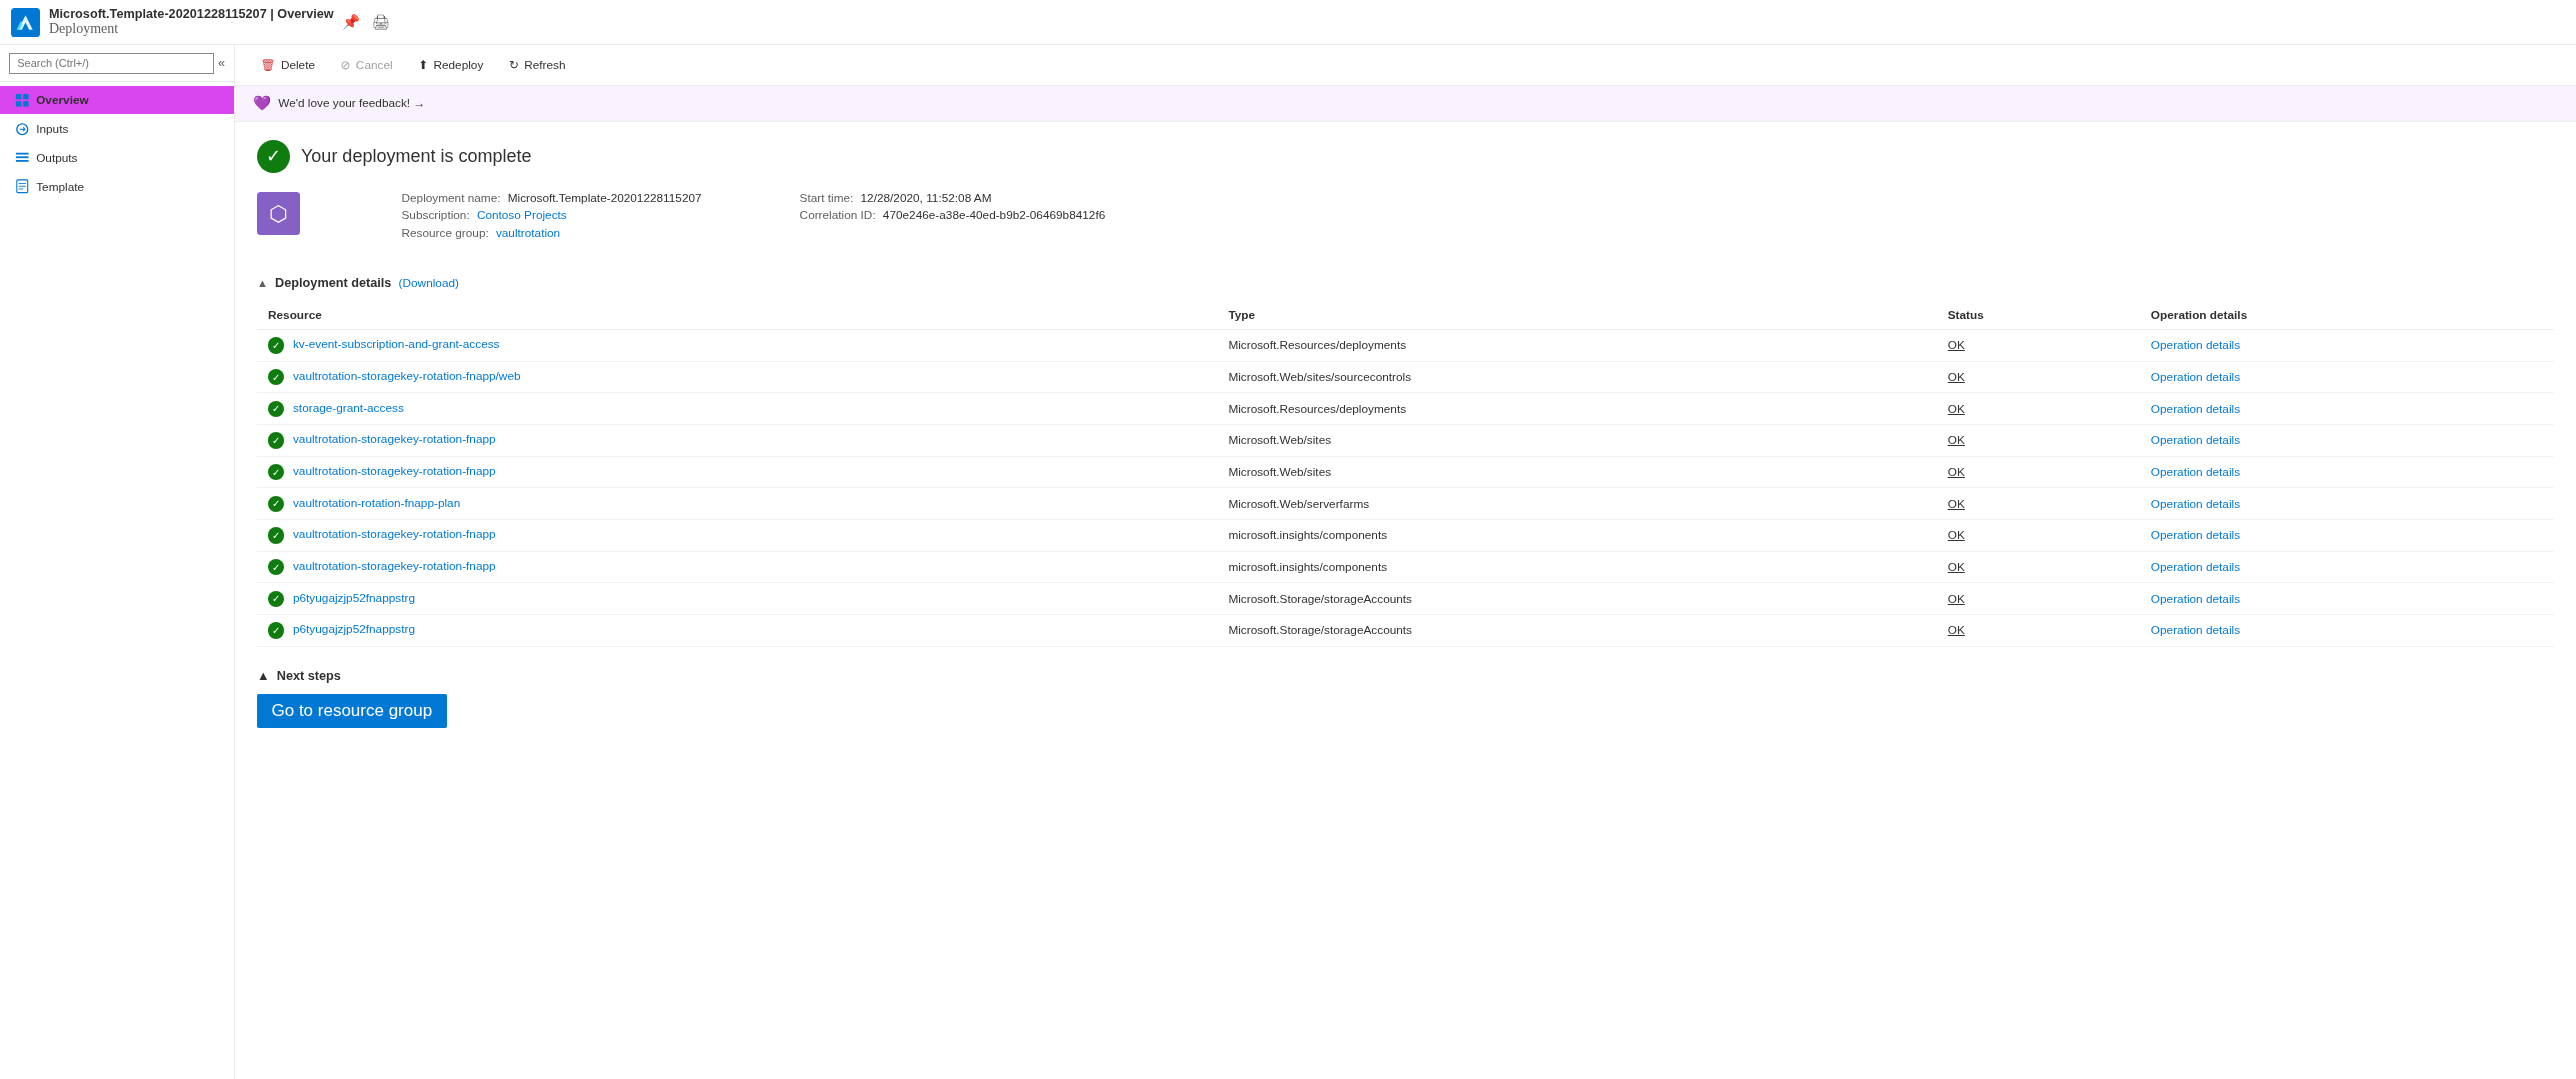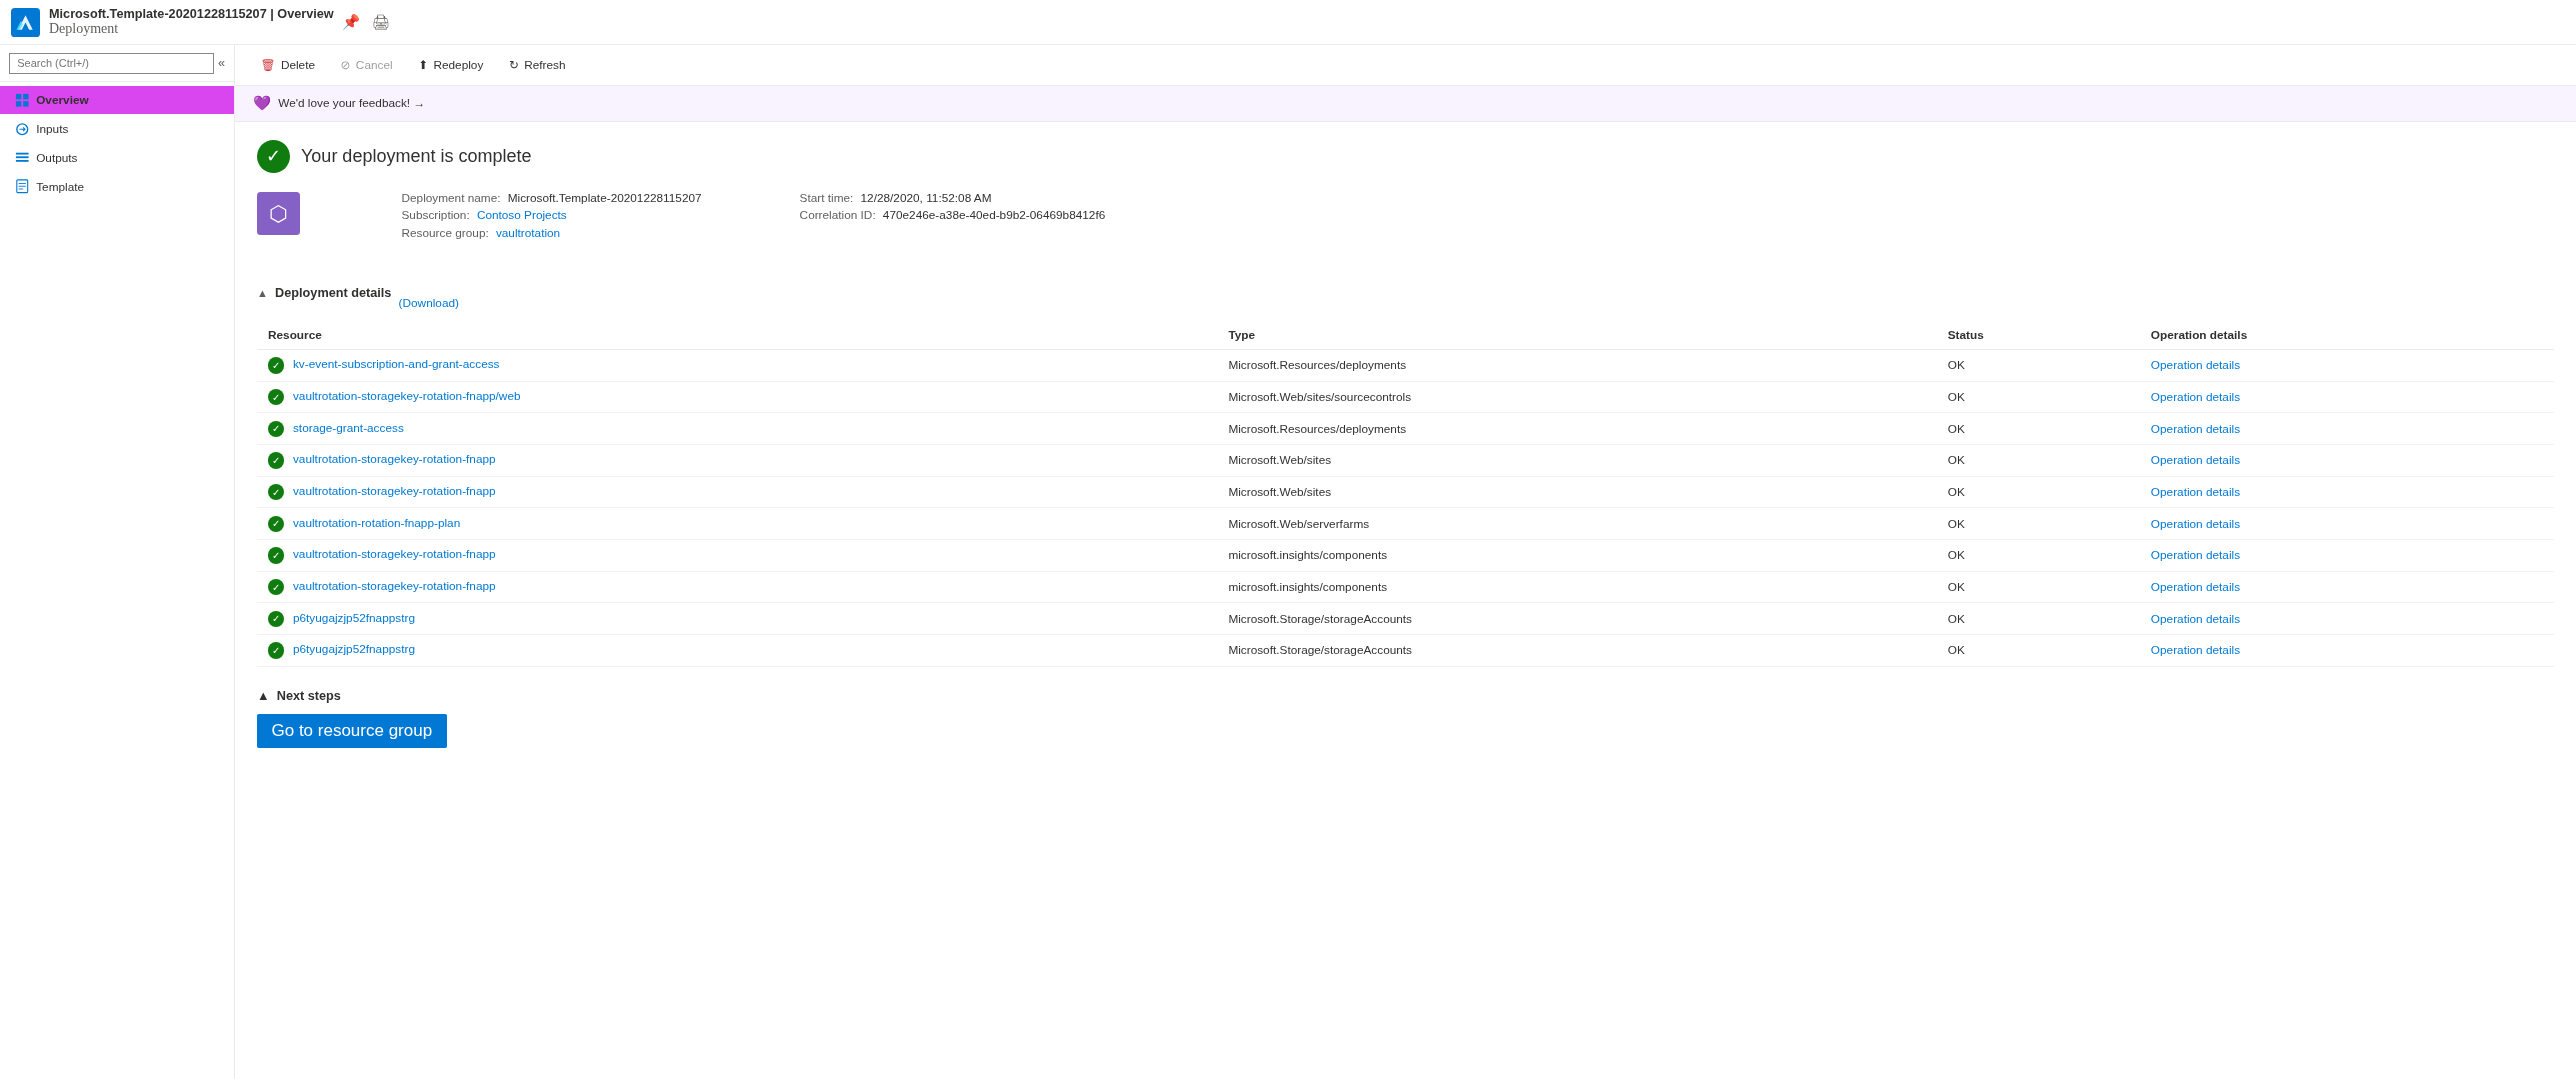--- a/index.html
+++ b/index.html
@@ -48,29 +48,29 @@
     .deployment-info { display: flex; gap: 54px; margin-bottom: 18px; margin-left: 43px; }
     .info-col { display: flex; flex-direction: column; gap: 3.6px; margin-left: 44px; }
     .info-row { display: flex; gap: 7.2px; font-size: 11.8px; }
     .info-label { color: #605e5c; white-space: nowrap; }
     .info-value { color: #323130; }
     .info-value.link { color: #0078d4; cursor: pointer; text-decoration: none; }
 
     
     .section-header { display: flex; align-items: center; gap: 7.2px; margin-bottom: 11px; font-size: 12.7px; font-weight: 600; cursor: pointer; }
     .section-header .chevron { color: #605e5c; font-size: 11px; }
-    .download-link { color: #0078d4; font-size: 11.8px; font-weight: 400; text-decoration: none; cursor: pointer; margin-top: 20px; }
+    .download-link { color: #0078d4; font-size: 11.8px; font-weight: 400; text-decoration: none; cursor: pointer; }
 
     
     .deployment-table { width: 100%; border-collapse: collapse; }
     .deployment-table th { text-align: left; padding: 7.2px 11px; font-size: 11.8px; font-weight: 600; color: #323130; border-bottom: 0.9px solid #edebe9; }
     .deployment-table td { padding: 7.2px 11px; font-size: 11.8px; color: #323130; border-bottom: 0.9px solid #f3f2f1; vertical-align: middle; }
     .resource-link { color: #0078d4; cursor: pointer; text-decoration: none; }
     .operation-link { color: #0078d4; cursor: pointer; text-decoration: none; }
-    .status-ok { color: #323130; }
+    .status-ok { color: #323130; text-decoration: underline; }
     .row-icon { display: inline-flex; align-items: center; justify-content: center; width: 16.3px; height: 16.3px; background: #107c10; border-radius: 50%; color: white; font-size: 10px; margin-right: 5.4px; vertical-align: middle; }
 
     
     .next-steps { margin-top: 22px; }
     .next-steps-title { font-size: 12.7px; font-weight: 600; margin-bottom: 11px; display: flex; align-items: center; gap: 7.2px; }
     .btn-primary { background: #0078d4; color: white; border: none; padding: 7.2px 14.5px; font-size: 17px; cursor: pointer; border-radius: 1.8px; }
 
     
     .azure-logo { width: 29px; height: 29px; }
   </style>

